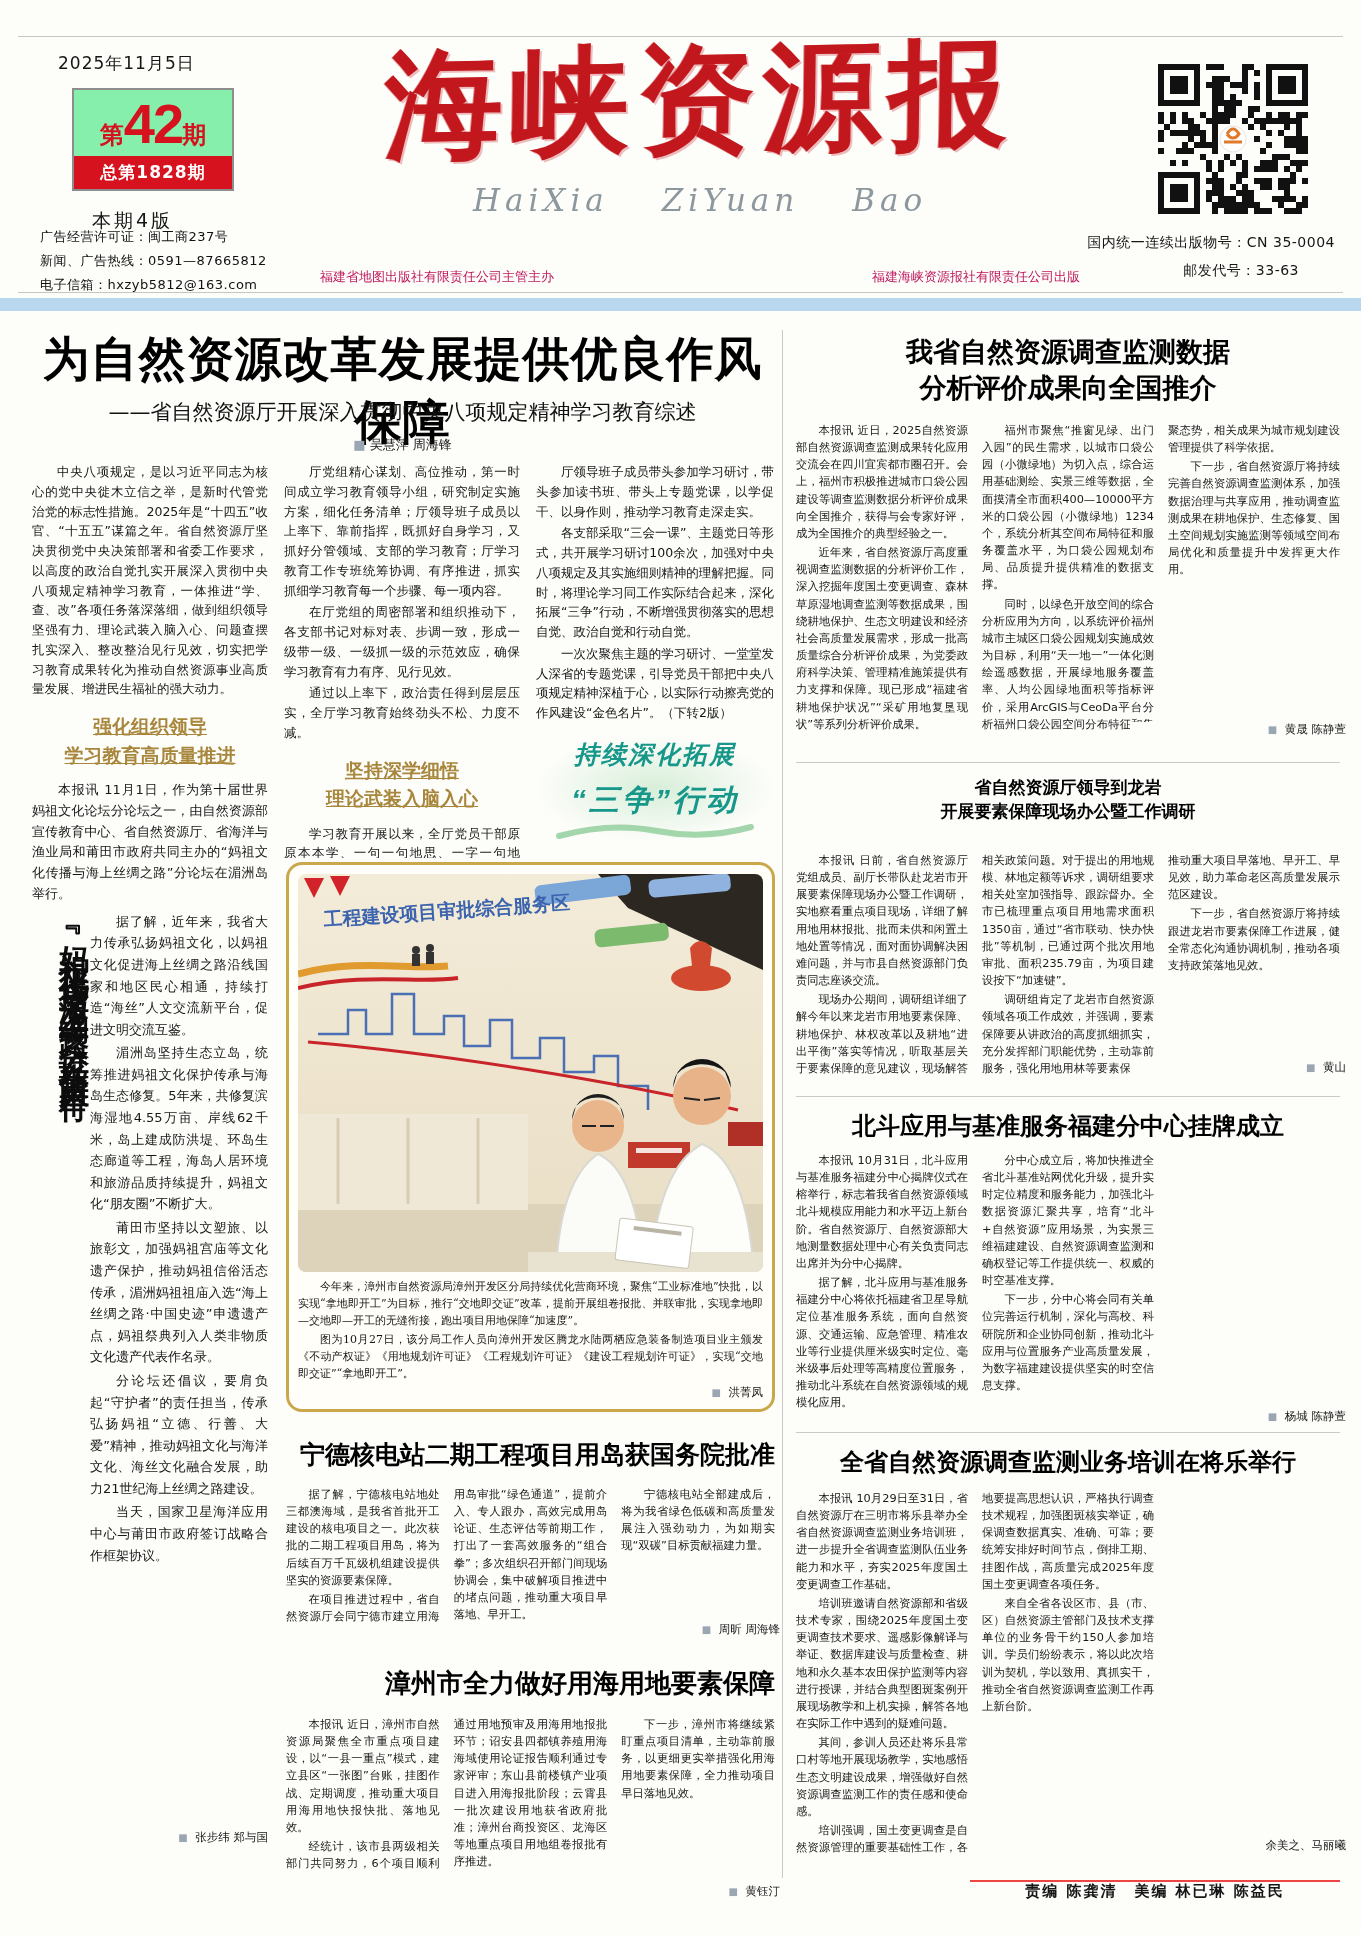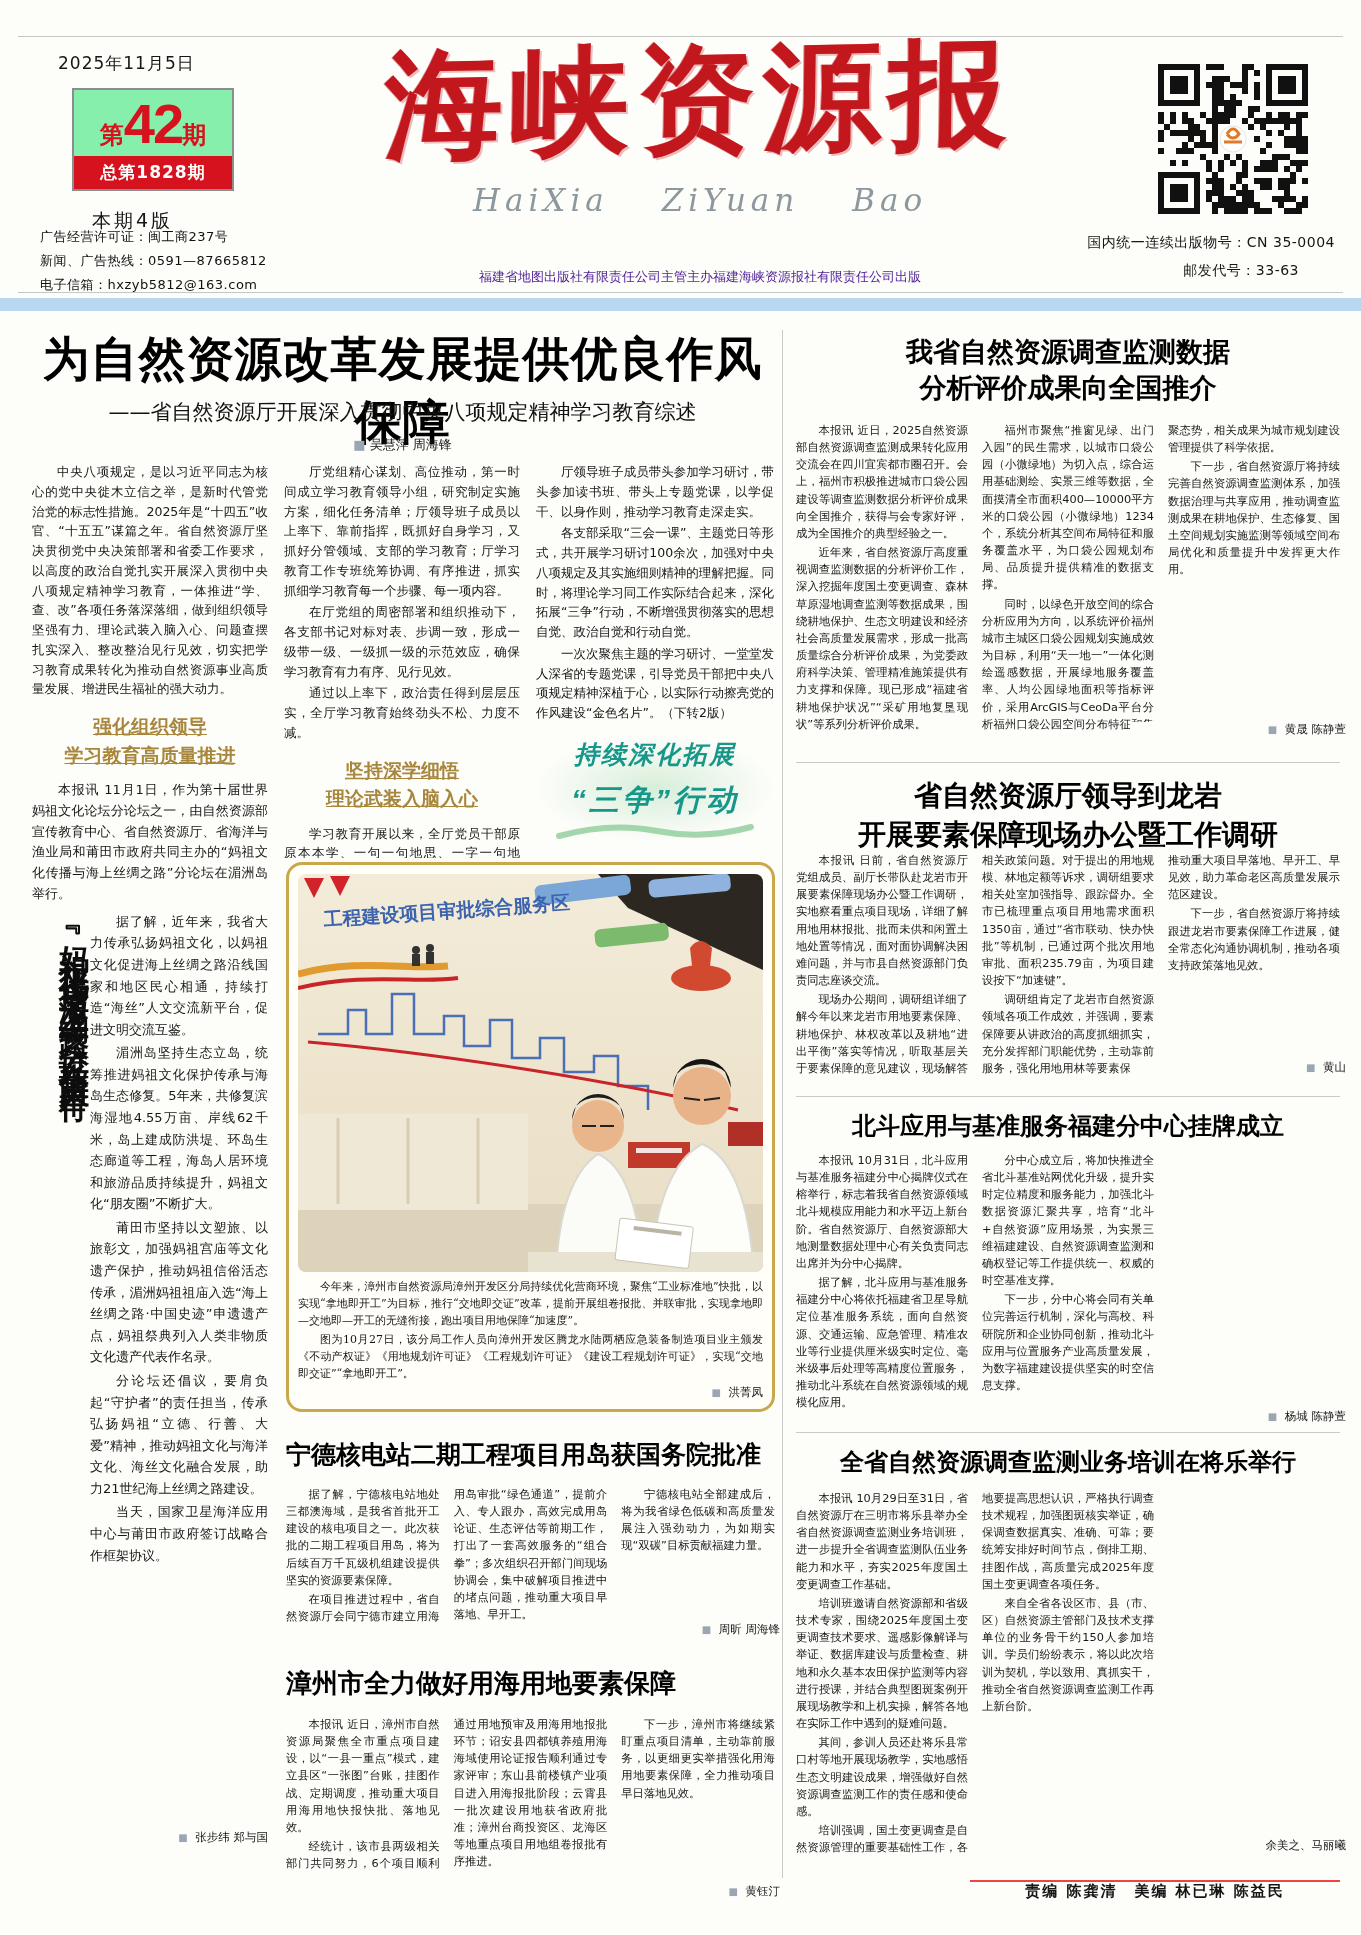--- a/index.html
+++ b/index.html
@@ -15,21 +15,21 @@
   .issue-line .big{font-size:56px;font-weight:900;font-family:"Liberation Sans",sans-serif;letter-spacing:-2px;}
   .issue-total{margin-top:4px;background:#d5121e;color:#fff;font-size:17px;font-weight:bold;padding:5px 0;letter-spacing:1px;}
   .pages{left:92px;top:208px;font-size:19px;letter-spacing:3px;}
   .contact{left:40px;font-size:13px;letter-spacing:.5px;color:#111;}
   .masthead{left:320px;top:34px;width:760px;text-align:center;font-family:"DejaVu Serif",serif;
             font-size:118px;font-weight:bold;color:#c2171d;letter-spacing:8px;line-height:1.1;
             transform:rotate(-1.2deg) skewX(-2deg);
             text-shadow:2px 2px 0 rgba(194,23,29,.28), -1px 0 0 rgba(194,23,29,.5);}
   .pinyin{left:320px;top:182px;width:760px;text-align:center;font-family:"DejaVu Serif",serif;
           font-style:italic;font-size:31px;color:#8d989e;letter-spacing:5px;word-spacing:38px;}
-  .publine{left:320px;top:268px;width:760px;display:flex;justify-content:center;font-size:13px;color:#4c1d95;}
+  .publine{left:320px;top:268px;width:760px;display:flex;justify-content:space-between;font-size:13px;color:#be185d;}
   .qr-wrap{left:1158px;top:64px;width:152px;height:152px;}
   .cn-line{right:26px;top:234px;font-size:14px;letter-spacing:.5px;}
   .postal-line{right:62px;top:262px;font-size:14px;letter-spacing:.5px;margin-left:36px;}
   .blue-band{left:0;right:0;top:298px;height:13px;background:#b9d8f0;}
   
   p{margin:0 0 2px;text-indent:2em;}
   .jtext{text-align:justify;}
   .byl{font-size:11.5px;text-align:right;background:#fdfdfa;padding-left:6px;}
   .byl .sq{color:#9aa6b2;margin-right:4px;font-size:10px;}
   .gold-subhead{color:#a8863b;font-weight:bold;text-align:center;font-size:19px;line-height:1.5;
@@ -59,21 +59,21 @@
               font-weight:900;font-size:30px;letter-spacing:7px;line-height:1.05;height:905px;width:58px;
               color:#0d0d0d;padding-top:4px;}
   .mazu-text{flex:1;font-size:13px;line-height:1.66;height:905px;overflow:hidden;text-align:justify;}
   .mazu-byl{margin-top:8px;}
   
   .photo-frame{left:286px;top:862px;width:489px;height:550px;border:3px solid #c9a84c;border-radius:16px;
                background:#fffef8;box-sizing:border-box;padding:9px;}
   .caption{margin-top:6px;font-family:"DejaVu Serif",serif;font-size:11px;line-height:1.55;color:#151515;}
   .caption .byl{font-family:"DejaVu Sans",sans-serif;background:transparent;}
   
-  .mid-headline{left:286px;width:489px;text-align:left;font-family:Liberation Sans, sans-serif;font-weight:900;color:#000;}
+  .mid-headline{left:286px;width:489px;text-align:right;font-family:Liberation Sans, sans-serif;font-weight:900;color:#000;}
   .flow3{column-count:3;column-gap:14px;column-fill:auto;font-size:11.3px;line-height:1.52;overflow:hidden;}
   
   .r-headline{left:796px;width:544px;text-align:center;font-family:"Liberation Sans",sans-serif;font-weight:900;color:#000;}
   .r-body{left:796px;width:544px;}
   .credits{left:970px;top:1880px;width:370px;border-top:2px solid #ef4444;padding-top:0;text-align:center;
            font-size:15px;font-weight:600;letter-spacing:2px;}
 </style>
 </head>
 <body>
 
@@ -581,21 +581,21 @@
       <p>福州市聚焦“推窗见绿、出门入园”的民生需求，以城市口袋公园（小微绿地）为切入点，综合运用基础测绘、实景三维等数据，全面摸清全市面积400—10000平方米的口袋公园（小微绿地）1234个，系统分析其空间布局特征和服务覆盖水平，为口袋公园规划布局、品质提升提供精准的数据支撑。</p>
       <p>同时，以绿色开放空间的综合分析应用为方向，以系统评价福州城市主城区口袋公园规划实施成效为目标，利用“天一地一”一体化测绘遥感数据，开展绿地服务覆盖率、人均公园绿地面积等指标评价，采用ArcGIS与CeoDa平台分析福州口袋公园空间分布特征和集聚态势，相关成果为城市规划建设管理提供了科学依据。</p>
       <p>下一步，省自然资源厅将持续完善自然资源调查监测体系，加强数据治理与共享应用，推动调查监测成果在耕地保护、生态修复、国土空间规划实施监测等领域空间布局优化和质量提升中发挥更大作用。</p>
     </div>
   <div class="abs byl" style="left:1130px;top:722px;width:210px;">
     <span class="sq">■</span>
     <span>黄晟 陈静萱</span>
   </div>
   <div class="abs rule-h" style="left:796px;width:544px;top:762px;"></div>
 
-  <div class="abs r-headline" style="top:776px;font-size:28px;line-height:1.4;">
+  <div class="abs r-headline" style="top:776px;font-size:17px;line-height:1.4;">
     <div>省自然资源厅领导到龙岩</div>
     <div>开展要素保障现场办公暨工作调研</div>
   </div>
   <div class="abs r-body flow3 jtext" style="top:852px;height:228px;">
       <p>本报讯 日前，省自然资源厅党组成员、副厅长带队赴龙岩市开展要素保障现场办公暨工作调研，实地察看重点项目现场，详细了解用地用林报批、批而未供和闲置土地处置等情况，面对面协调解决困难问题，并与市县自然资源部门负责同志座谈交流。</p>
       <p>现场办公期间，调研组详细了解今年以来龙岩市用地要素保障、耕地保护、林权改革以及耕地“进出平衡”落实等情况，听取基层关于要素保障的意见建议，现场解答相关政策问题。对于提出的用地规模、林地定额等诉求，调研组要求相关处室加强指导、跟踪督办。全市已梳理重点项目用地需求面积1350亩，通过“省市联动、快办快批”等机制，已通过两个批次用地审批、面积235.79亩，为项目建设按下“加速键”。</p>
       <p>调研组肯定了龙岩市自然资源领域各项工作成效，并强调，要素保障要从讲政治的高度抓细抓实，充分发挥部门职能优势，主动靠前服务，强化用地用林等要素保障，推动重大项目早落地、早开工、早见效，助力革命老区高质量发展示范区建设。</p>
       <p>下一步，省自然资源厅将持续跟进龙岩市要素保障工作进展，健全常态化沟通协调机制，推动各项支持政策落地见效。</p>
     </div>
   <div class="abs byl" style="left:1130px;top:1060px;width:210px;">

